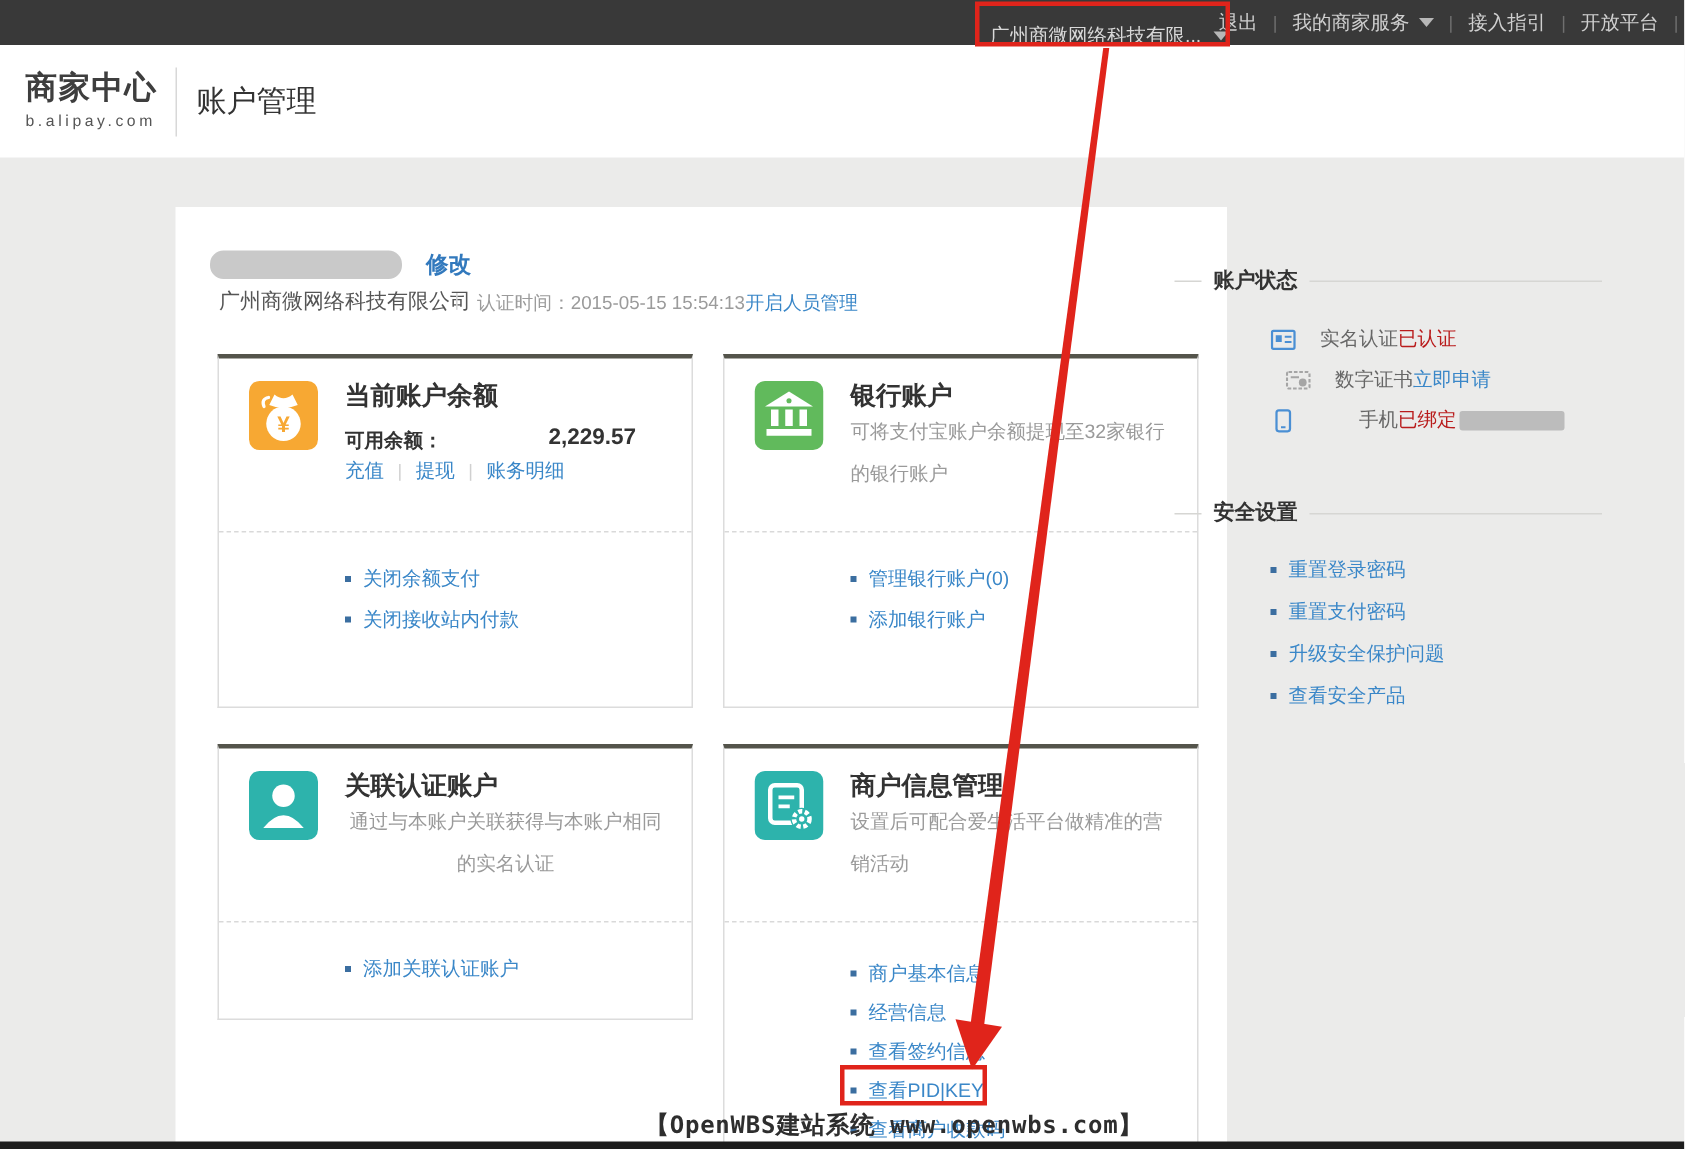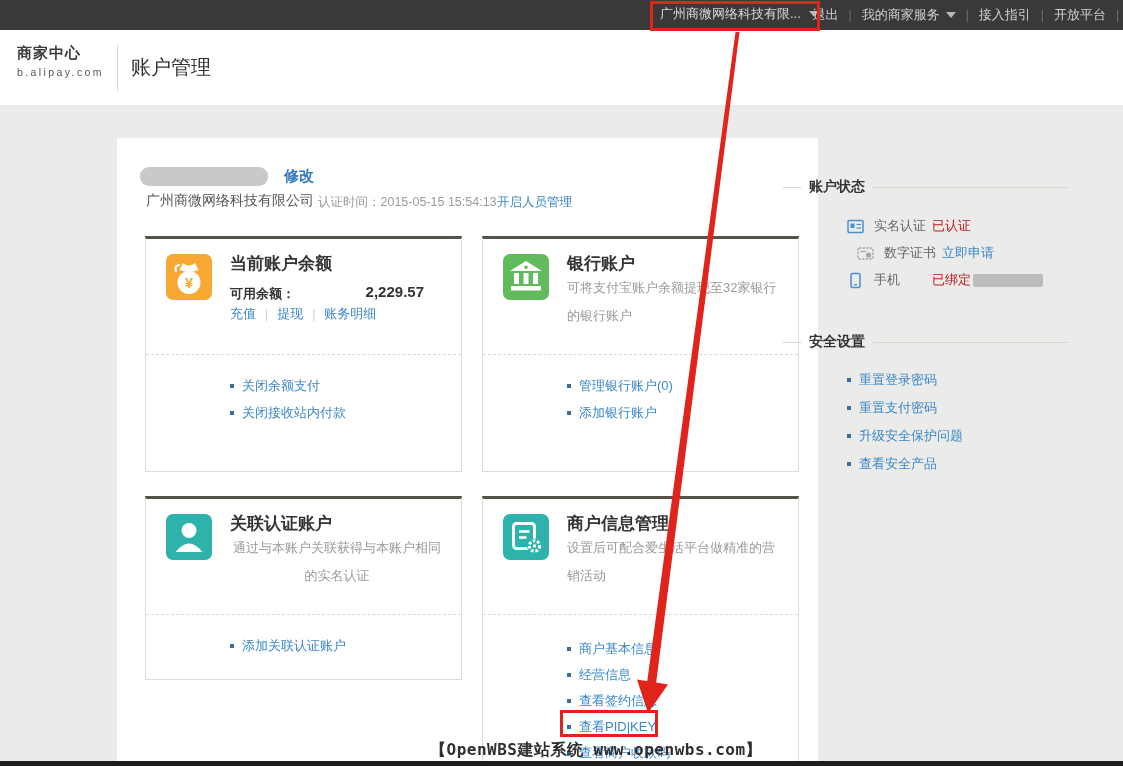--- a/index.html
+++ b/index.html
@@ -10,32 +10,32 @@
   }
   a{ text-decoration:none; cursor:pointer; }
 
   
   .topbar{ position:absolute; left:0; top:0; width:100%; height:30px; background:#393939; z-index:10;}
   .tb-right{ position:absolute; right:4px; top:0; height:30px; display:flex; align-items:center; font-size:13px; color:#cfcfcf;}
   .tb-item{ padding:0 10px; color:#cfcfcf; white-space:nowrap; display:flex; align-items:center; gap:6px;}
   .tb-pipe{ color:#6f6f6f; font-size:12px;}
   .caret{ width:0; height:0; border-left:5px solid transparent; border-right:5px solid transparent; border-top:6px solid #b7b7b7; display:inline-block;}
   .account-box{
-    position:absolute; left:652px; top:0; width:166px; height:28px;
+    position:absolute; left:652px; top:10px; width:166px; height:28px;
     display:flex; align-items:center; padding:0 8px; color:#d8d8d8; font-size:13px; white-space:nowrap; overflow:hidden;
   }
   .account-box .caret{ margin-left:8px; }
   .anno-box{ position:absolute; border:3px solid #e0241b; z-index:45; pointer-events:none; }
   #anno-box-account{ left:650px; top:1px; width:170px; height:30px; }
   #anno-box-pid{ left:560px; top:710px; width:98px; height:27px; }
 
   
   .header{ position:absolute; left:0; top:30px; width:100%; height:75px; background:#fff; }
   .logo{ position:absolute; left:17px; top:14px; }
-  .logo-cn{ font-size:15px; font-weight:bold; color:#3e3e3e; letter-spacing:1px; }
+  .logo-cn{ font-size:21px; font-weight:bold; color:#3e3e3e; letter-spacing:1px; }
   .logo-domain{ font-size:10.5px; color:#555; letter-spacing:2.4px; margin-top:3px; }
   .v-div{ position:absolute; left:117px; top:15px; width:1px; height:46px; background:#d8d8d8; }
   .page-title{ position:absolute; left:131px; top:24px; font-size:20px; color:#333; }
 
   
   .panel{ position:absolute; left:117px; top:138px; width:701px; height:628px; background:#fff; }
 
   .redaction{ position:absolute; background:#c9c9c9; border-radius:9px; }
   #redact-account{ left:140px; top:167px; width:128px; height:19px; }
   .edit-link{ position:absolute; left:284px; top:167px; font-size:15px; font-weight:bold; color:#3279bd; }
@@ -67,21 +67,21 @@
   #card-merchant .card-link{ height:26px; line-height:26px; }
 
   
   .side-title{ position:absolute; left:783px; width:285px; display:flex; align-items:center; font-size:14px; font-weight:bold; color:#333; }
   .side-title::before{ content:""; width:18px; height:1px; background:#d6d6d3; margin-right:8px; }
   .side-title::after{ content:""; flex:1; height:1px; background:#d6d6d3; margin-left:8px; }
   #side-status-title{ top:178px; }
   #side-security-title{ top:333px; }
   .side-item{ position:absolute; left:847px; height:20px; display:flex; align-items:center; font-size:13px; }
   .si-icon{ width:17px; height:17px; margin-right:10px; flex:none; }
-  .si-label{ width:58px; color:#666; }
+  .si-label{ width:58px; color:#666;text-align:right; }
   .si-muted{ color:#b91c1c; }
   .si-link{ color:#3a87c8; }
   #side-item-0{ top:216px; } #side-item-1{ top:243px;padding-left:10px; } #side-item-2{ top:270px; }
   #redact-phone{ position:static; display:inline-block; width:70px; height:13px; background:#bcbcbc; border-radius:2px; margin-left:2px; vertical-align:-2px; }
   .side-links{ position:absolute; left:847px; top:366px; }
   .side-link{ height:28px; line-height:28px; font-size:13px; }
   .side-link a{ color:#3a87c8; }
 
   
   #anno-arrow{ position:absolute; left:0; top:0; width:1123px; height:766px; z-index:40; pointer-events:none; }

